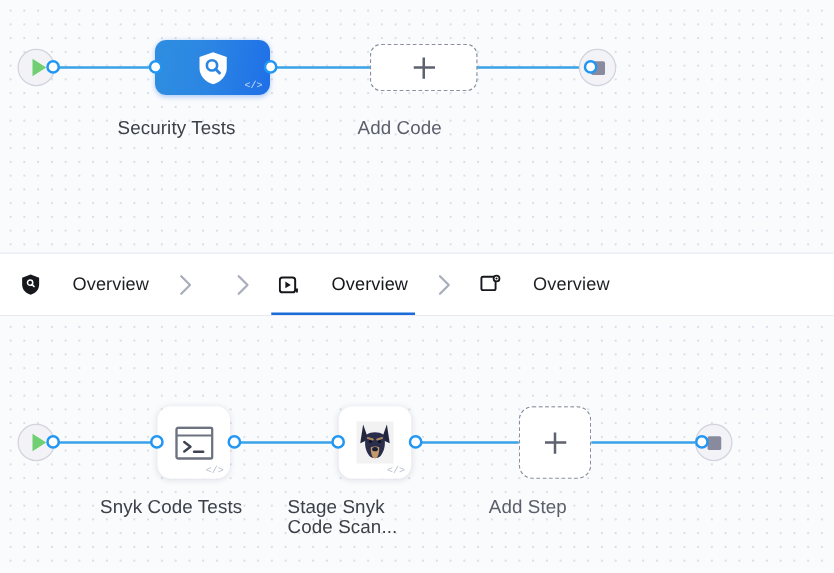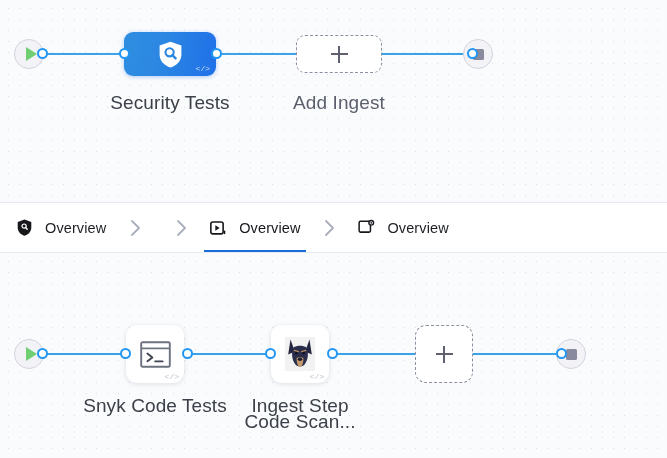--- a/index.html
+++ b/index.html
@@ -140,22 +140,21 @@
     content: "";
     position: absolute;
     background: #5d6170;
   }
   .plus::before { left: 7px; top: 0; width: 2px; height: 17px; }
   .plus::after  { top: 7px; left: 0; height: 2px; width: 17px; }
 
   
   .caption {
     position: absolute;
-    text-align: center;
-    font-size: 19px;
+    font-size: 15px;
     color: #3c4048;
     line-height: 16px;
     letter-spacing: 0.1px;
     z-index: 4;
   }
   .caption.muted { color: #5b5f6b; }
 
   
   .tabbar {
     position: absolute;
@@ -166,21 +165,21 @@
     background: #ffffff;
     border-top: 1px solid #e7e9ef;
     border-bottom: 1px solid #e7e9ef;
     display: flex;
     align-items: stretch;
     padding-left: 10px;
   }
   .tab {
     display: flex;
     align-items: center;
-    gap: 12px;
+    gap: 25px;
     height: 100%;
     padding: 0 6px;
     position: relative;
     cursor: pointer;
   }
   .tab-label {
     font-size: 14.5px;
     color: #1d1f24;
     letter-spacing: 0.1px;
   }
@@ -226,21 +225,21 @@
       </svg>
       <span class="code-badge">&lt;/&gt;</span>
     </div>
     <div class="port" style="left:119px; top:48px;"></div>
     <div class="port" style="left:211px; top:48px;"></div>
     <div class="caption" style="left:94px; top:95px; width:152px;">Security Tests</div>
 
     <div class="add-node add-stage-node" style="left:296px; top:35px;">
       <div class="plus"></div>
     </div>
-    <div class="caption muted" style="left:286px; top:95px; width:106px;">Add Ingest</div>
+    <div class="caption muted" style="left:286px; top:95px; width:106px;">Add Code</div>
 
     <div class="port" style="left:467px; top:48px;"></div>
     <div class="round-node" style="left:463px; top:39px;">
       <div class="stop-sq"></div>
     </div>
 
   </div>
 
   <div class="tabbar">
 
@@ -340,27 +339,28 @@
         <ellipse cx="18.6" cy="16.2" rx="1.5" ry="1.1" fill="#0f1120"></ellipse>
 
         <path d="M9.3 13.4 L13.3 14.6" stroke="#b08a5f" stroke-width="1.5" stroke-linecap="round"></path>
         <path d="M20.7 13.4 L16.7 14.6" stroke="#b08a5f" stroke-width="1.5" stroke-linecap="round"></path>
       </svg>
       <span class="code-badge">&lt;/&gt;</span>
     </div>
     <div class="port" style="left:265px; top:95px;"></div>
     <div class="port" style="left:327px; top:95px;"></div>
     <div class="caption" style="left:230px; top:145px; width:140px;">
-      <div>Ingest Step</div>
+      <div>Stage Snyk</div>
       <div>Code Scan...</div>
     </div>
 
     <div class="add-node add-step-node" style="left:415px; top:72px;">
       <div class="plus"></div>
     </div>
+    <div class="caption muted" style="left:391px; top:145px; width:106px;">Add Step</div>
 
     <div class="port" style="left:556px; top:95px;"></div>
     <div class="round-node" style="left:556px; top:86px;">
       <div class="stop-sq"></div>
     </div>
 
   </div>
 
 </div>
 

